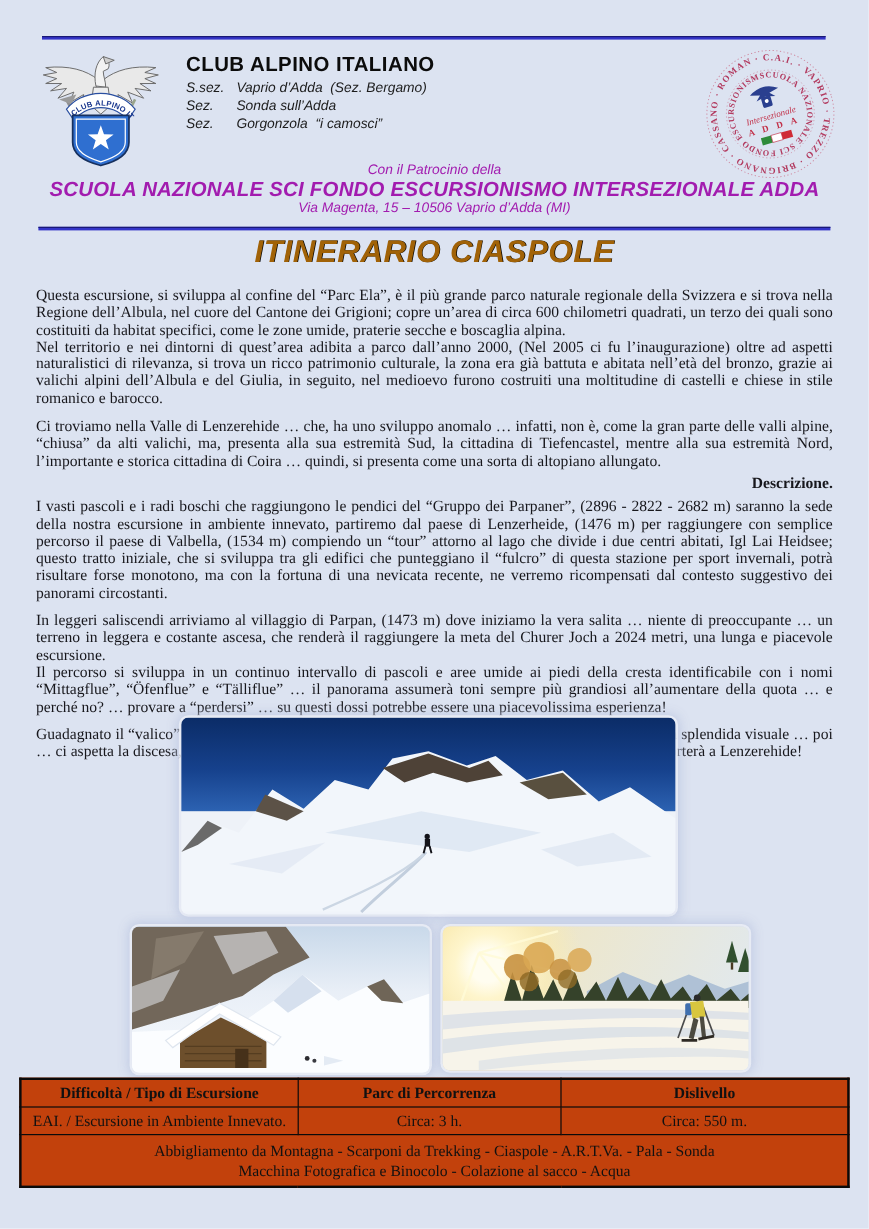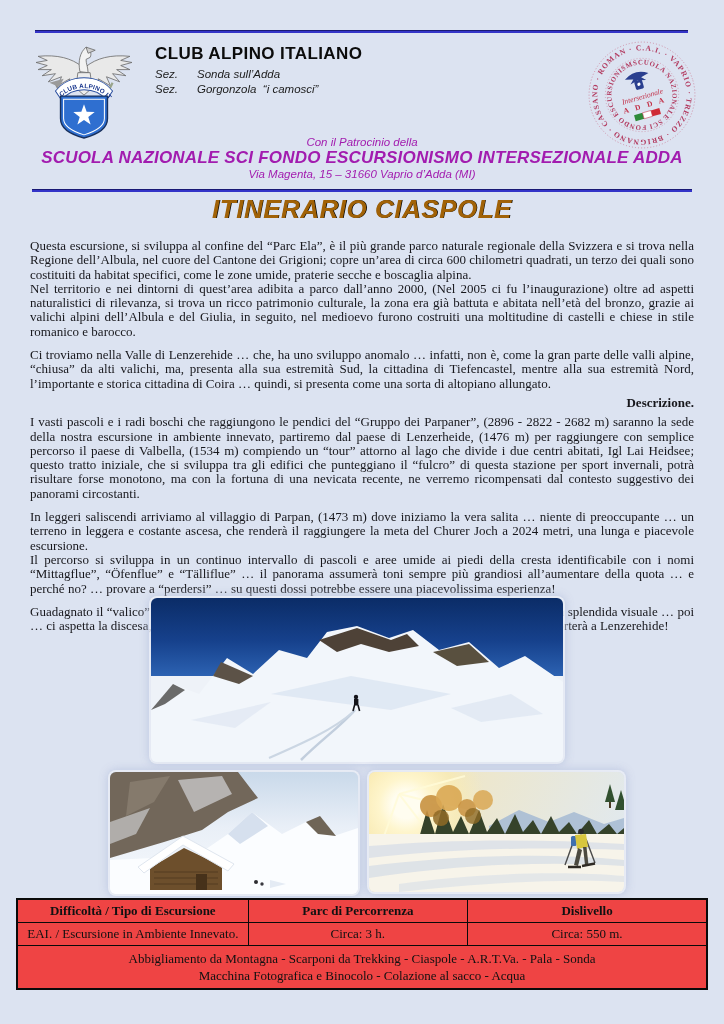--- a/index.html
+++ b/index.html
@@ -46,21 +46,21 @@
   .p1 .sky{position:absolute;left:0;top:0;width:100%;height:78px;
     background:linear-gradient(180deg,#0b2c67 0%,#16418c 55%,#2c62b2 100%);}
   .p2{left:110px;top:176px;width:248px;height:122px;
     background:linear-gradient(180deg,#c9d9ea 0%,#e9eff7 45%,#f7fafd 100%);}
   .p3{left:369px;top:176px;width:255px;height:120px;
     background:linear-gradient(115deg,#f3e4b4 0%,#ece7cf 40%,#dfe9f3 100%);}
   .p3 .sun{position:absolute;left:-26px;top:-30px;width:150px;height:150px;
     background:radial-gradient(circle at 42% 42%, #fffdf0 0 11%, rgba(255,246,205,.95) 22%, rgba(255,238,170,.5) 42%, rgba(255,238,170,0) 65%);}
 
   .info{position:absolute;top:898px;left:16px;width:692px;border-collapse:collapse;
-    background:#ef4444;border:2px solid #0a0a0a;text-align:center;font-size:13px;color:#111;}
+    background:#c2410c;border:2px solid #0a0a0a;text-align:center;font-size:13px;color:#111;}
   .info th,.info td{border:1px solid #0a0a0a;padding:3px 4px;}
   .info th{font-weight:bold;font-size:13px;}
   .info .equip td{padding:4px 6px;}
   .equip-line{line-height:17px;}
 </style>
 </head>
 <body>
 
 <div class="page">
 
@@ -85,20 +85,24 @@
       <textPath href="#bandArc" startOffset="3">CLUB ALPINO ITALIANO</textPath>
     </text>
     <path d="M27 55 L73 55 L73 77 C73 87 62 93 50 96 C38 93 27 87 27 77 Z" fill="#2f6fd0" stroke="#17305e" stroke-width="1.4"></path>
     <path d="M30 58 L70 58 L70 77 C70 85 60 90 50 93 C40 90 30 85 30 77 Z" fill="none" stroke="#ffffff" stroke-width="1"></path>
     <polygon points="50,63 52.6,70.4 60.5,70.6 54.2,75.4 56.5,82.9 50,78.4 43.5,82.9 45.8,75.4 39.5,70.6 47.4,70.4" fill="#ffffff"></polygon>
   </svg>
 
   <div class="org">
     <div class="org-title">CLUB ALPINO ITALIANO</div>
     <div class="org-rows">
+      <div class="org-row">
+        <span class="org-label">S.sez.</span>
+        <span class="org-val">Vaprio d’Adda  (Sez. Bergamo)</span>
+      </div>
       <div class="org-row">
         <span class="org-label">Sez.</span>
         <span class="org-val">Sonda sull’Adda</span>
       </div>
       <div class="org-row">
         <span class="org-label">Sez.</span>
         <span class="org-val">Gorgonzola  “i camosci”</span>
       </div>
     </div>
   </div>
@@ -124,21 +128,21 @@
     <g>
       <rect x="43" y="73" width="8.6" height="6" fill="#2e8b3a"></rect>
       <rect x="51.6" y="73" width="8.6" height="6" fill="#ffffff" stroke="#c23048" stroke-width=".5"></rect>
       <rect x="60.2" y="73" width="8.6" height="6" fill="#cf2b36"></rect>
     </g>
   </svg>
 
   <div class="patronage">
     <div class="pat1">Con il Patrocinio della</div>
     <div class="pat2">SCUOLA NAZIONALE SCI FONDO ESCURSIONISMO INTERSEZIONALE ADDA</div>
-    <div class="pat3">Via Magenta, 15 – 31660 Vaprio d’Adda (MI)</div>
+    <div class="pat3">Via Magenta, 15 – 10506 Vaprio d’Adda (MI)</div>
   </div>
 
   <div class="rule rule-mid"></div>
 
   <h1 class="doc-title">ITINERARIO CIASPOLE</h1>
 
   <main class="bodytext">
     <p>Questa escursione, si sviluppa al confine del “Parc Ela”, è il più grande parco naturale regionale della Svizzera e si trova nella Regione dell’Albula, nel cuore del Cantone dei Grigioni; copre un’area di circa 600 chilometri quadrati, un terzo dei quali sono costituiti da habitat specifici, come le zone umide, praterie secche e boscaglia alpina.</p>
     <p>Nel territorio e nei dintorni di quest’area adibita a parco dall’anno 2000, (Nel 2005 ci fu l’inaugurazione) oltre ad aspetti naturalistici di rilevanza, si trova un ricco patrimonio culturale, la zona era già battuta e abitata nell’età del bronzo, grazie ai valichi alpini dell’Albula e del Giulia, in seguito, nel medioevo furono costruiti una moltitudine di castelli e chiese in stile romanico e barocco.</p>
     <p class="mt">Ci troviamo nella Valle di Lenzerehide … che, ha uno sviluppo anomalo … infatti, non è, come la gran parte delle valli alpine, “chiusa” da alti valichi, ma, presenta alla sua estremità Sud, la cittadina di Tiefencastel, mentre alla sua estremità Nord, l’importante e storica cittadina di Coira … quindi, si presenta come una sorta di altopiano allungato.</p>

